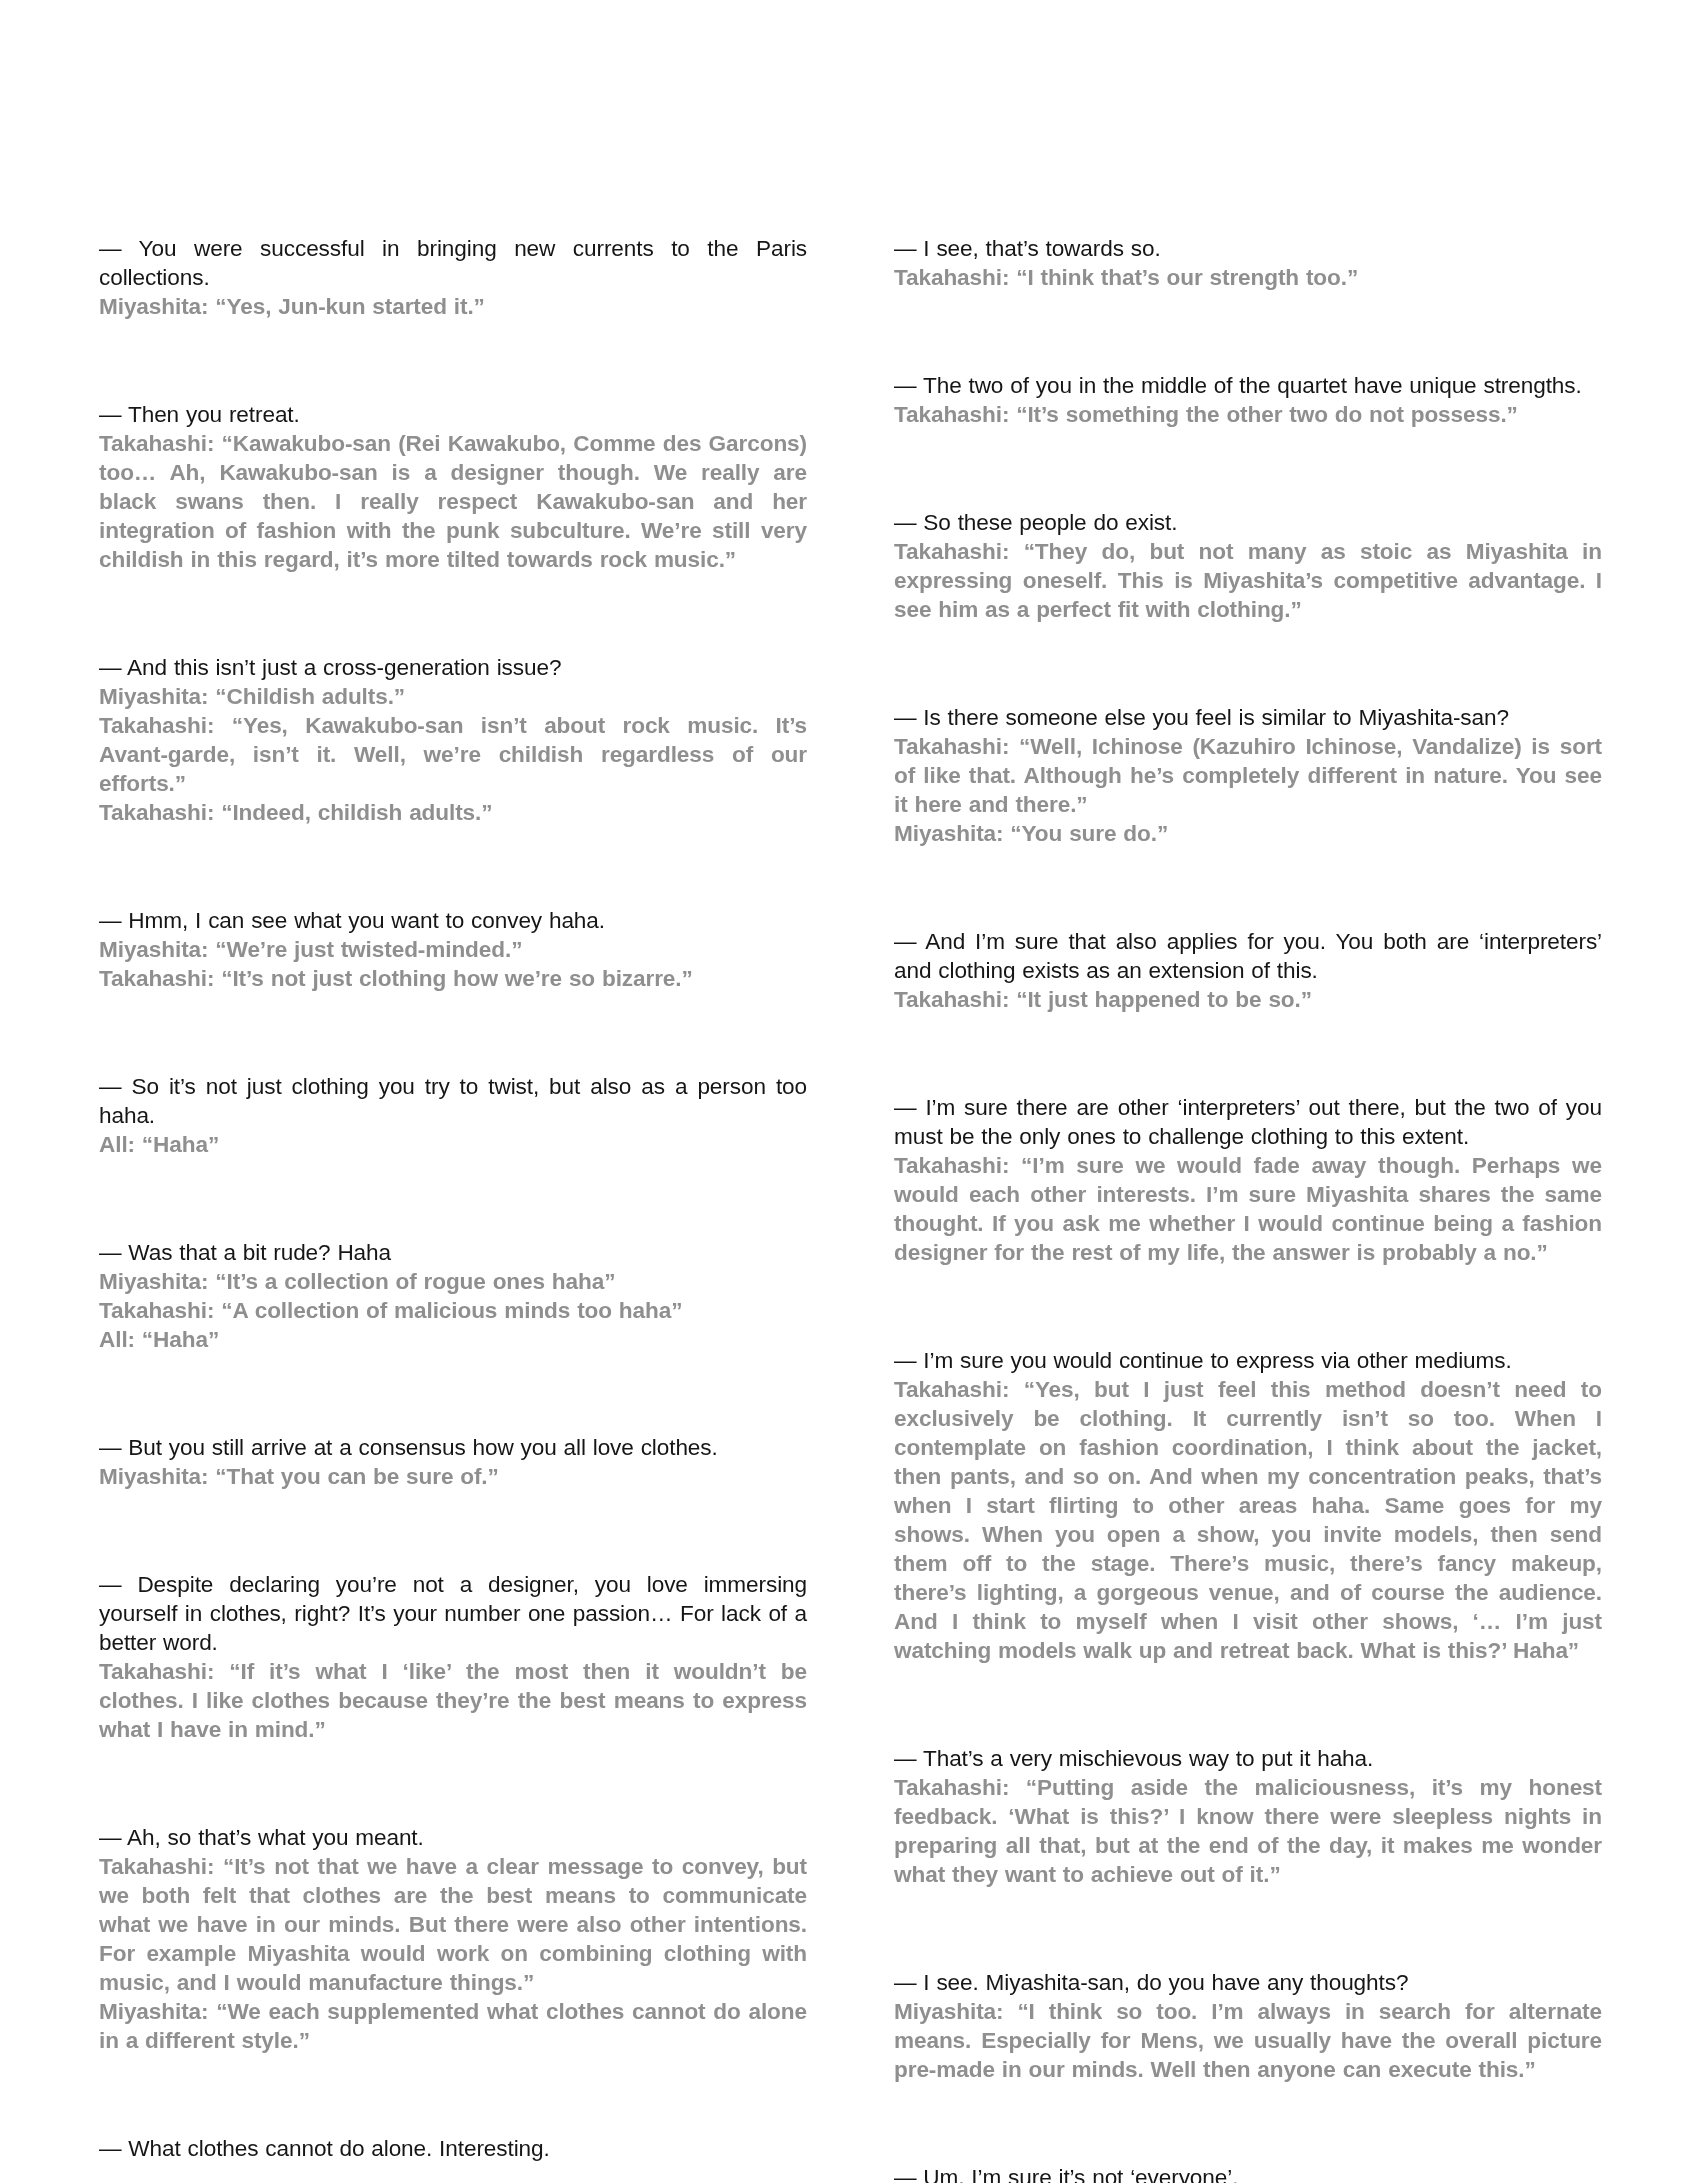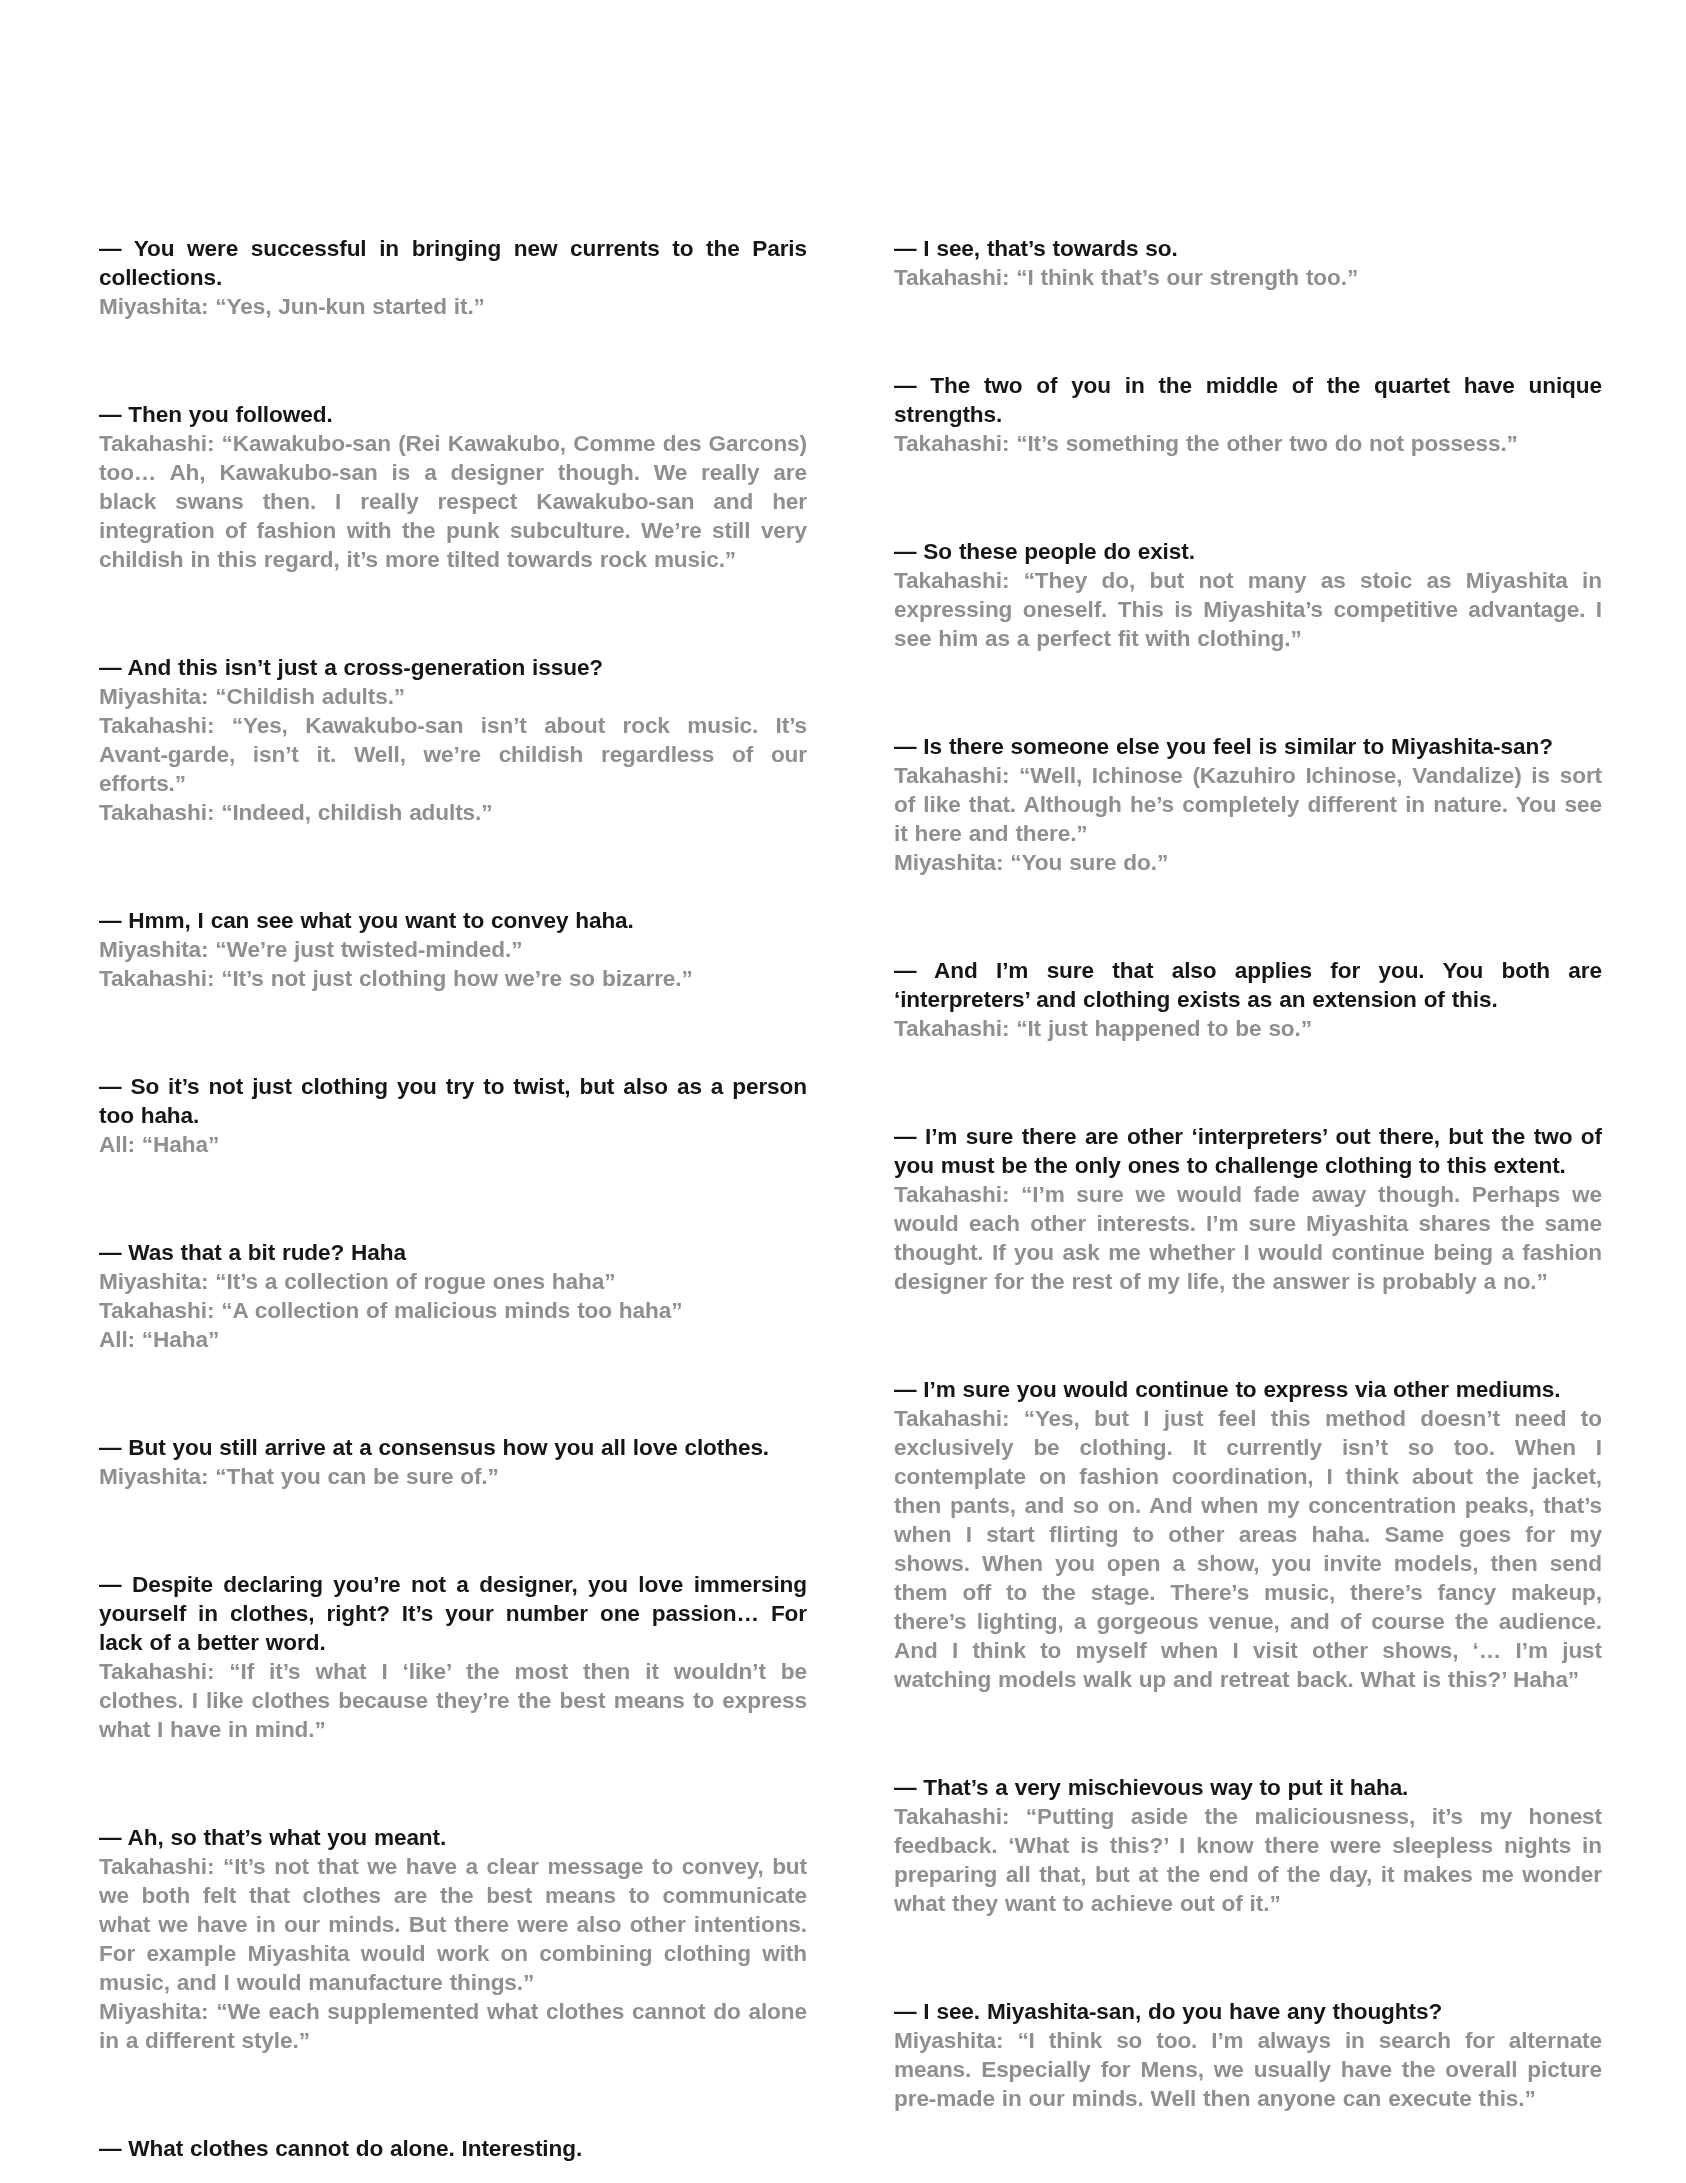--- a/index.html
+++ b/index.html
@@ -33,39 +33,39 @@
   p {
     margin: 0;
     font-size: 22.6px;
     line-height: 29px;
     text-align: justify;
     text-justify: inter-word;
     letter-spacing: -0.1px;
     word-spacing: 0.7px;
   }
   p.question {
-    font-weight: 700;
+    font-weight: 400;
     color: #161616;
   }
   p.answer {
     font-weight: 700;
     color: #8f8f8f;
   }
 </style>
 </head>
 <body>
 
 <div class="page">
   <div class="column">
       <section class="qa">
         <p class="question">— You were successful in bringing new currents to the Paris collections.</p>
         <p class="answer">Miyashita: “Yes, Jun-kun started it.”</p>
       </section>
       <section class="qa">
-        <p class="question">— Then you followed.</p>
+        <p class="question">— Then you retreat.</p>
         <p class="answer">Takahashi: “Kawakubo-san (Rei Kawakubo, Comme des Garcons) too… Ah, Kawakubo-san is a designer though. We really are black swans then. I really respect Kawakubo-san and her integration of fashion with the punk subculture. We’re still very childish in this regard, it’s more tilted towards rock music.”</p>
       </section>
       <section class="qa">
         <p class="question">— And this isn’t just a cross-generation issue?</p>
         <p class="answer">Miyashita: “Childish adults.”</p>
         <p class="answer">Takahashi: “Yes, Kawakubo-san isn’t about rock music. It’s Avant-garde, isn’t it. Well, we’re childish regardless of our efforts.”</p>
         <p class="answer">Takahashi: “Indeed, childish adults.”</p>
       </section>
       <section class="qa">
         <p class="question">— Hmm, I can see what you want to convey haha.</p>

